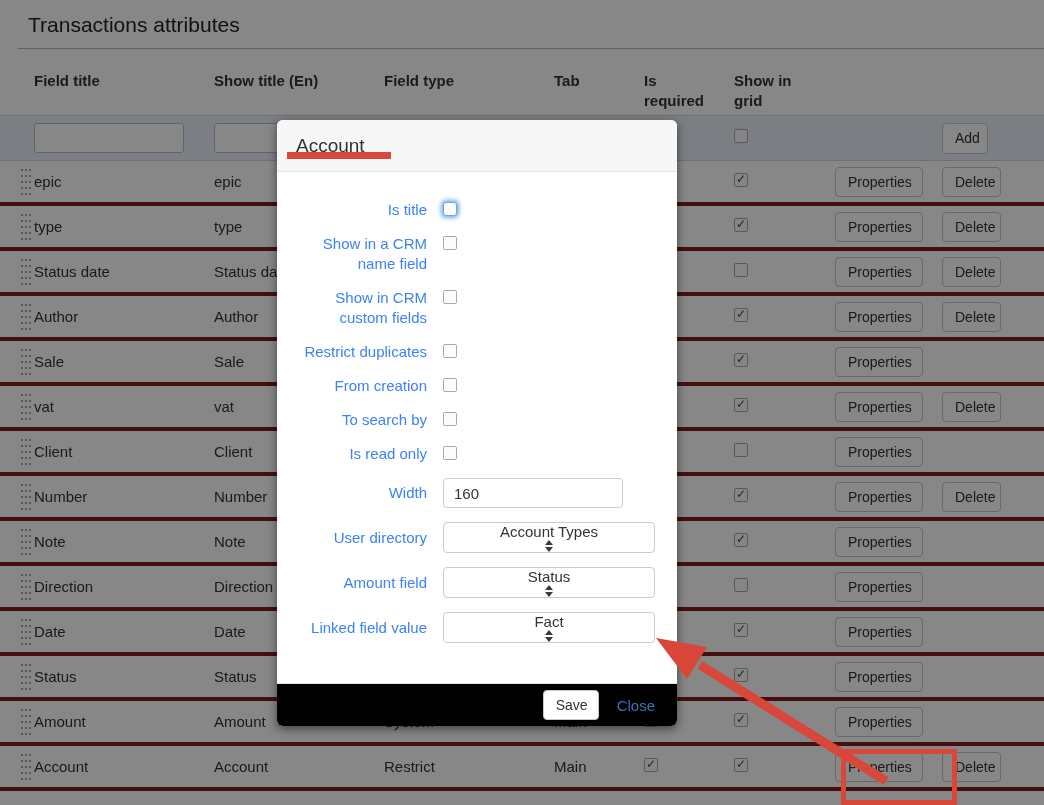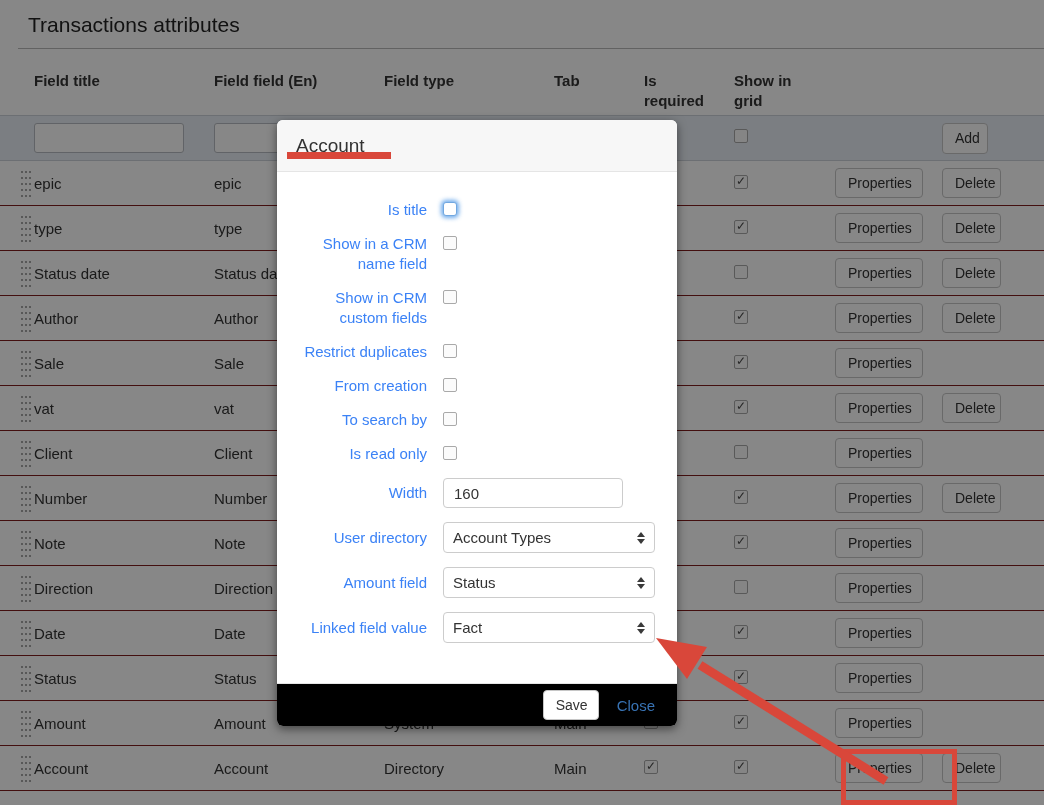--- a/index.html
+++ b/index.html
@@ -29,21 +29,21 @@
   .filter-row {
     height:46px; background:#e9eef5;
     border-top:1px solid #ccd2da; border-bottom:1px solid #ccd2da;
     display:flex; align-items:center;
   }
   .filter-input {
     width:150px; height:30px; border:1px solid #b8bcc2; border-radius:3px;
     background:#fff; padding:0 8px; font-size:14px; font-family:inherit; color:#333;
   }
   .trow {
-    height:45px; border-bottom:1px solid #7f1d1d;
+    height:45px; border-bottom:4px solid #7f1d1d;
     display:flex; align-items:center; font-size:15px; background:#fff;
   }
   .drag-dots {
     width:12px; height:29px; cursor:grab;
     background-image:radial-gradient(circle, #a6a6a6 1.1px, transparent 1.4px);
     background-size:4px 6px;
   }
   .cell-text { white-space:nowrap; overflow:hidden; }
 
   .cb {
@@ -89,21 +89,21 @@
     width:128px; margin-right:16px; text-align:right;
     font-size:15px; color:#3b82f6; line-height:20px; flex:none;
   }
   .f-cb { margin-top:2px; }
   .m-input {
     width:180px; height:30px; border:1px solid #ccc; border-radius:4px;
     padding:0 10px; font-size:15px; font-family:inherit; color:#333;
   }
   .m-select {
     width:212px; height:31px; border:1px solid #ccc; border-radius:4px;
-    display:flex; align-items:center; padding:0 9px; cursor:pointer; background:#fff;
+    display:flex; align-items:center; padding:0 9px; cursor:pointer; background:#fff;flex-direction:column;
   }
   .m-select .val { flex:1; font-size:15px; color:#333; }
   .sel-arrows { display:flex; flex-direction:column; align-items:center; }
   .ar-up { width:0; height:0; border-left:4px solid transparent; border-right:4px solid transparent; border-bottom:5px solid #3a3a3a; margin-bottom:2px; }
   .ar-dn { width:0; height:0; border-left:4px solid transparent; border-right:4px solid transparent; border-top:5px solid #3a3a3a; }
   .m-foot {
     height:43px; flex:none; border-top:1px solid #e5e5e5; background:#000000;
     border-radius:0 0 6px 6px;
     display:flex; align-items:center; justify-content:flex-end; padding:0 20px;
   }
@@ -119,21 +119,21 @@
 </head>
 <body>
 
 <div class="page">
   <div class="page-title">Transactions attributes</div>
   <div class="title-rule"></div>
 
   <div class="thead">
     <div class="c-handle"></div>
     <div class="c-title hcell">Field title</div>
-    <div class="c-en hcell">Field field (En)</div>
+    <div class="c-en hcell">Show title (En)</div>
     <div class="c-type hcell">Field type</div>
     <div class="c-tab hcell">Tab</div>
     <div class="c-req hcell">
         <span class="narrow">Is required</span>
       </div>
     <div class="c-grid hcell">
         <span class="narrow">Show in grid</span>
       </div>
     <div class="c-act"></div>
   </div>
@@ -339,21 +339,21 @@
         <div class="c-act">
           <button class="btn btn-properties">Properties</button>
         </div>
       </div>
       <div class="trow">
         <div class="c-handle">
           <div class="drag-dots"></div>
         </div>
         <div class="c-title cell-text">Account</div>
         <div class="c-en cell-text">Account</div>
-        <div class="c-type cell-text">Directory</div>
+        <div class="c-type cell-text">Restrict</div>
         <div class="c-tab cell-text">Main</div>
         <div class="c-req"><span class="cb checked"></span></div>
         <div class="c-grid"><span class="cb checked"></span></div>
         <div class="c-act">
           <button class="btn btn-properties">Properties</button>
           <button class="btn btn-delete">Delete</button>
         </div>
       </div>
     </div>
 </div>

